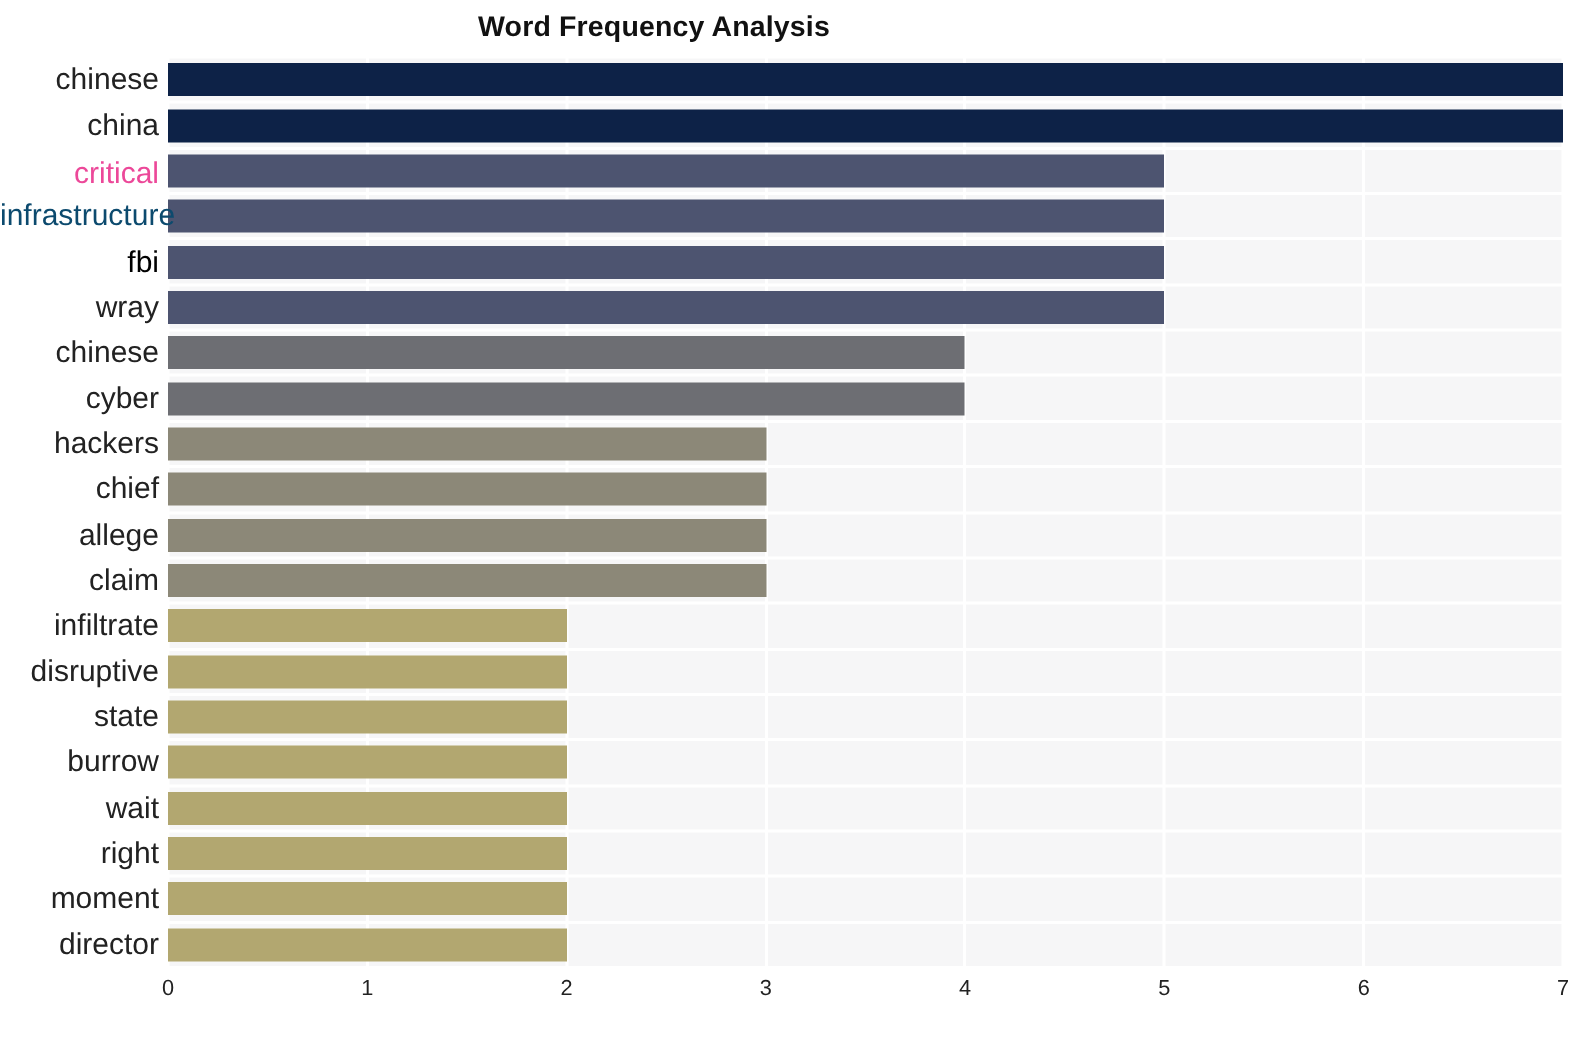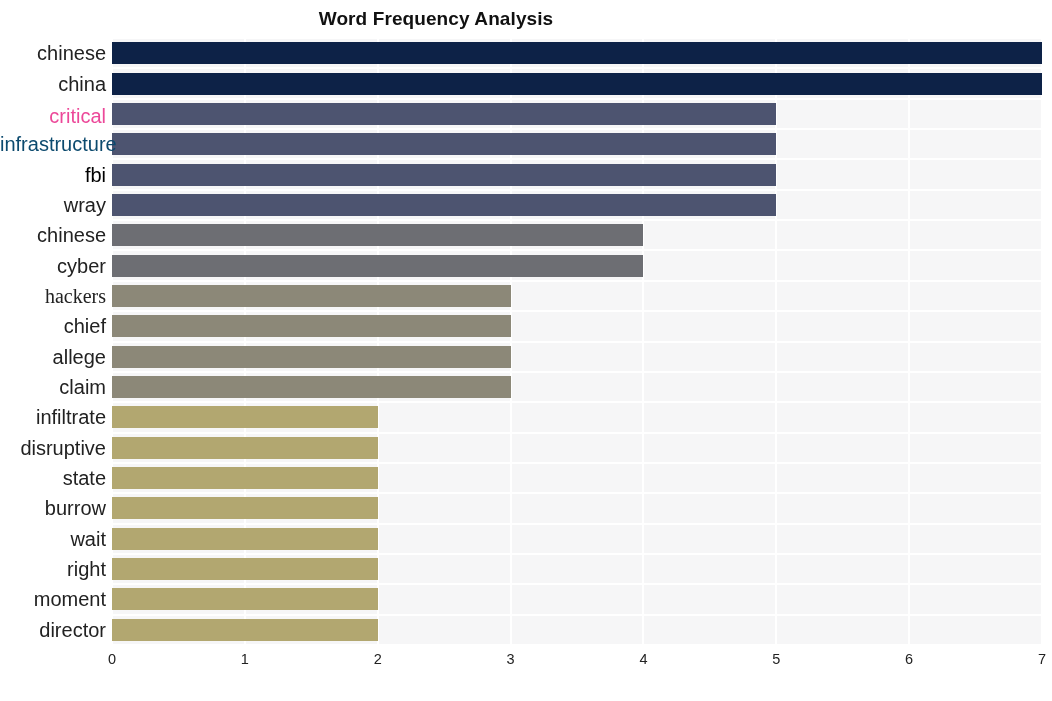--- a/index.html
+++ b/index.html
@@ -138,21 +138,21 @@
 
   <div id="y-axis">
       <div class="y-tick-label" style="top: 4.175px; color: rgb(34, 34, 34);">chinese</div>
       <div class="y-tick-label" style="top: 34.525px; color: rgb(34, 34, 34);">china</div>
       <div class="y-tick-label" style="top: 67px; color: #ec4899;">critical</div>
       <div class="y-tick-label" style="top: 95.225px; color: #0c4a6e;">infrastructure</div>
       <div class="y-tick-label" style="top: 125.575px; color: #000000;">fbi</div>
       <div class="y-tick-label" style="top: 155.925px; color: rgb(34, 34, 34);">wray</div>
       <div class="y-tick-label" style="top: 186.275px; color: rgb(34, 34, 34);">chinese</div>
       <div class="y-tick-label" style="top: 216.625px; color: rgb(34, 34, 34);">cyber</div>
-      <div class="y-tick-label" style="top: 246.975px; color: rgb(34, 34, 34); font-family: Liberation Serif, serif;">hackers</div>
+      <div class="y-tick-label" style="top: 246.975px; color: rgb(34, 34, 34);">hackers</div>
       <div class="y-tick-label" style="top: 277.325px; color: rgb(34, 34, 34); padding-left: 40px;">chief</div>
       <div class="y-tick-label" style="top: 307.675px; color: rgb(34, 34, 34);">allege</div>
       <div class="y-tick-label" style="top: 338.025px; color: rgb(34, 34, 34);">claim</div>
       <div class="y-tick-label" style="top: 368.375px; color: rgb(34, 34, 34);">infiltrate</div>
       <div class="y-tick-label" style="top: 398.725px; color: rgb(34, 34, 34);">disruptive</div>
       <div class="y-tick-label" style="top: 429.075px; color: rgb(34, 34, 34);">state</div>
       <div class="y-tick-label" style="top: 459.425px; color: rgb(34, 34, 34);">burrow</div>
       <div class="y-tick-label" style="top: 489.775px; color: rgb(34, 34, 34);">wait</div>
       <div class="y-tick-label" style="top: 520.125px; color: rgb(34, 34, 34);">right</div>
       <div class="y-tick-label" style="top: 550.475px; color: rgb(34, 34, 34);">moment</div>

